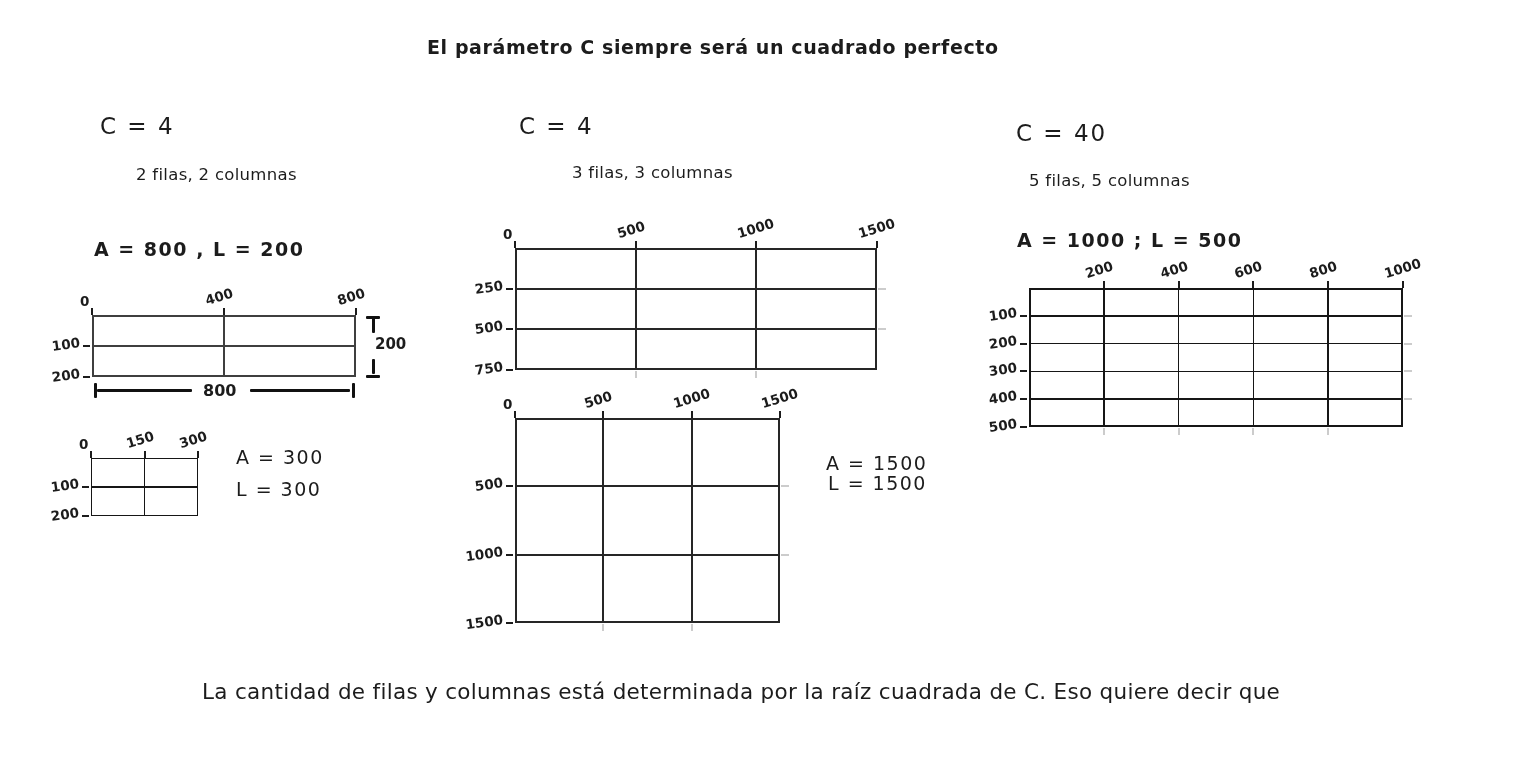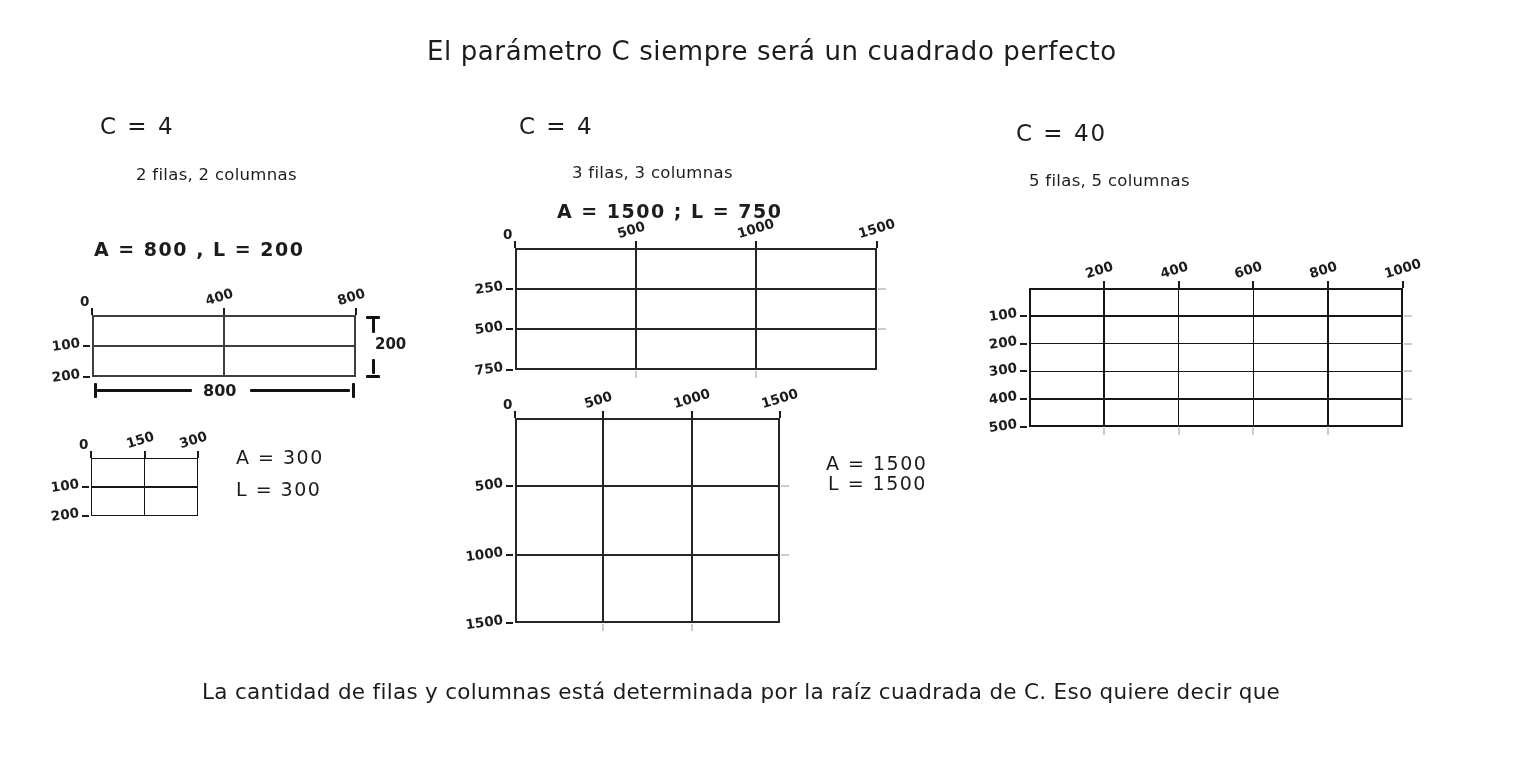--- a/index.html
+++ b/index.html
@@ -1,21 +1,21 @@
 <!DOCTYPE html>
 <html><head>
 <meta charset="utf-8">
 <style>
   html, body { margin:0; padding:0; background:#ffffff; }
   #stage {
     position:relative; width:1532px; height:757px; background:#ffffff;
     font-family:"DejaVu Sans", sans-serif; color:#1c1c1c; overflow:hidden;
   }
   .abs { position:absolute; white-space:nowrap; }
-  .title    { font-size:26px; letter-spacing:0.6px; }
+  .title    { font-size:19px; letter-spacing:0.6px;font-weight:bold; }
   .c-label  { font-size:23px; letter-spacing:2px;text-align:center; }
   .subtitle { font-size:16.5px; letter-spacing:0.3px; }
   .formula  { font-size:19px; font-weight:700; letter-spacing:1.5px; }
   .sideline { font-size:19px; font-weight:400; letter-spacing:1.5px; }
   .footer   { font-size:21.5px; letter-spacing:0.3px; }
   .grid-box { position:absolute; }
   .gborder  { position:absolute; box-sizing:border-box; }
   .gline    { position:absolute; }
   .axlab    { position:absolute; font-size:13.5px; font-weight:700; white-space:nowrap; }
   .axlab.rot { transform:rotate(-17deg); transform-origin:left bottom; }
@@ -33,26 +33,26 @@
   <div class="abs title" style="left:427px; top:36px;">El parámetro C siempre será un cuadrado perfecto</div>
 
   <div class="abs c-label" style="left:100px; top:113px;">C = 4</div>
   <div class="abs subtitle" style="left:136px; top:165px;">2 filas, 2 columnas</div>
   <div class="abs formula" style="left:94px; top:238px;">A = 800 ,  L = 200</div>
   <div class="abs sideline" style="left:236px; top:446px;">A = 300</div>
   <div class="abs sideline" style="left:236px; top:478px;">L = 300</div>
 
   <div class="abs c-label" style="left:519px; top:113px;">C = 4</div>
   <div class="abs subtitle" style="left:546px; top:163px;margin-left:26px;">3 filas, 3 columnas</div>
-  <div class="abs formula" style="left:557px; top:200px;">A = 1500 ;  L = 750</div>
   <div class="abs sideline" style="left:826px; top:452px;">A = 1500</div>
   <div class="abs sideline" style="left:828px; top:472px;">L = 1500</div>
 
   <div class="abs c-label" style="left:1016px; top:120px;">C = 40</div>
   <div class="abs subtitle" style="left:1029px; top:171px;">5 filas, 5 columnas</div>
+  <div class="abs formula" style="left:1017px; top:229px;">A = 1000 ;  L = 500</div>
 
   <div class="abs footer" style="left:202px; top:679px;">La cantidad de filas y columnas está determinada por la raíz cuadrada de C. Eso quiere decir que</div>
 
 <div class="grid-box" style="left: 92px; top: 315px; width: 264px; height: 62px;">
       <div class="gborder" style="inset: 0px; border: 2px solid rgb(63, 63, 63);"></div>
       <div class="gline" style="left: 131.25px; top: 0px; width: 1.5px; height: 62px; background: rgb(63, 63, 63);"></div>
       <div class="gline" style="left: 0px; top: 30.25px; width: 264px; height: 1.5px; background: rgb(63, 63, 63);"></div>
       <div class="tick" style="left: -1px; top: -7px; width: 2px; height: 7px;"></div>
       <div class="axlab" style="left: -12px; top: -22px;">0</div>
       <div class="tick" style="left: 131px; top: -7px; width: 2px; height: 7px;"></div>

